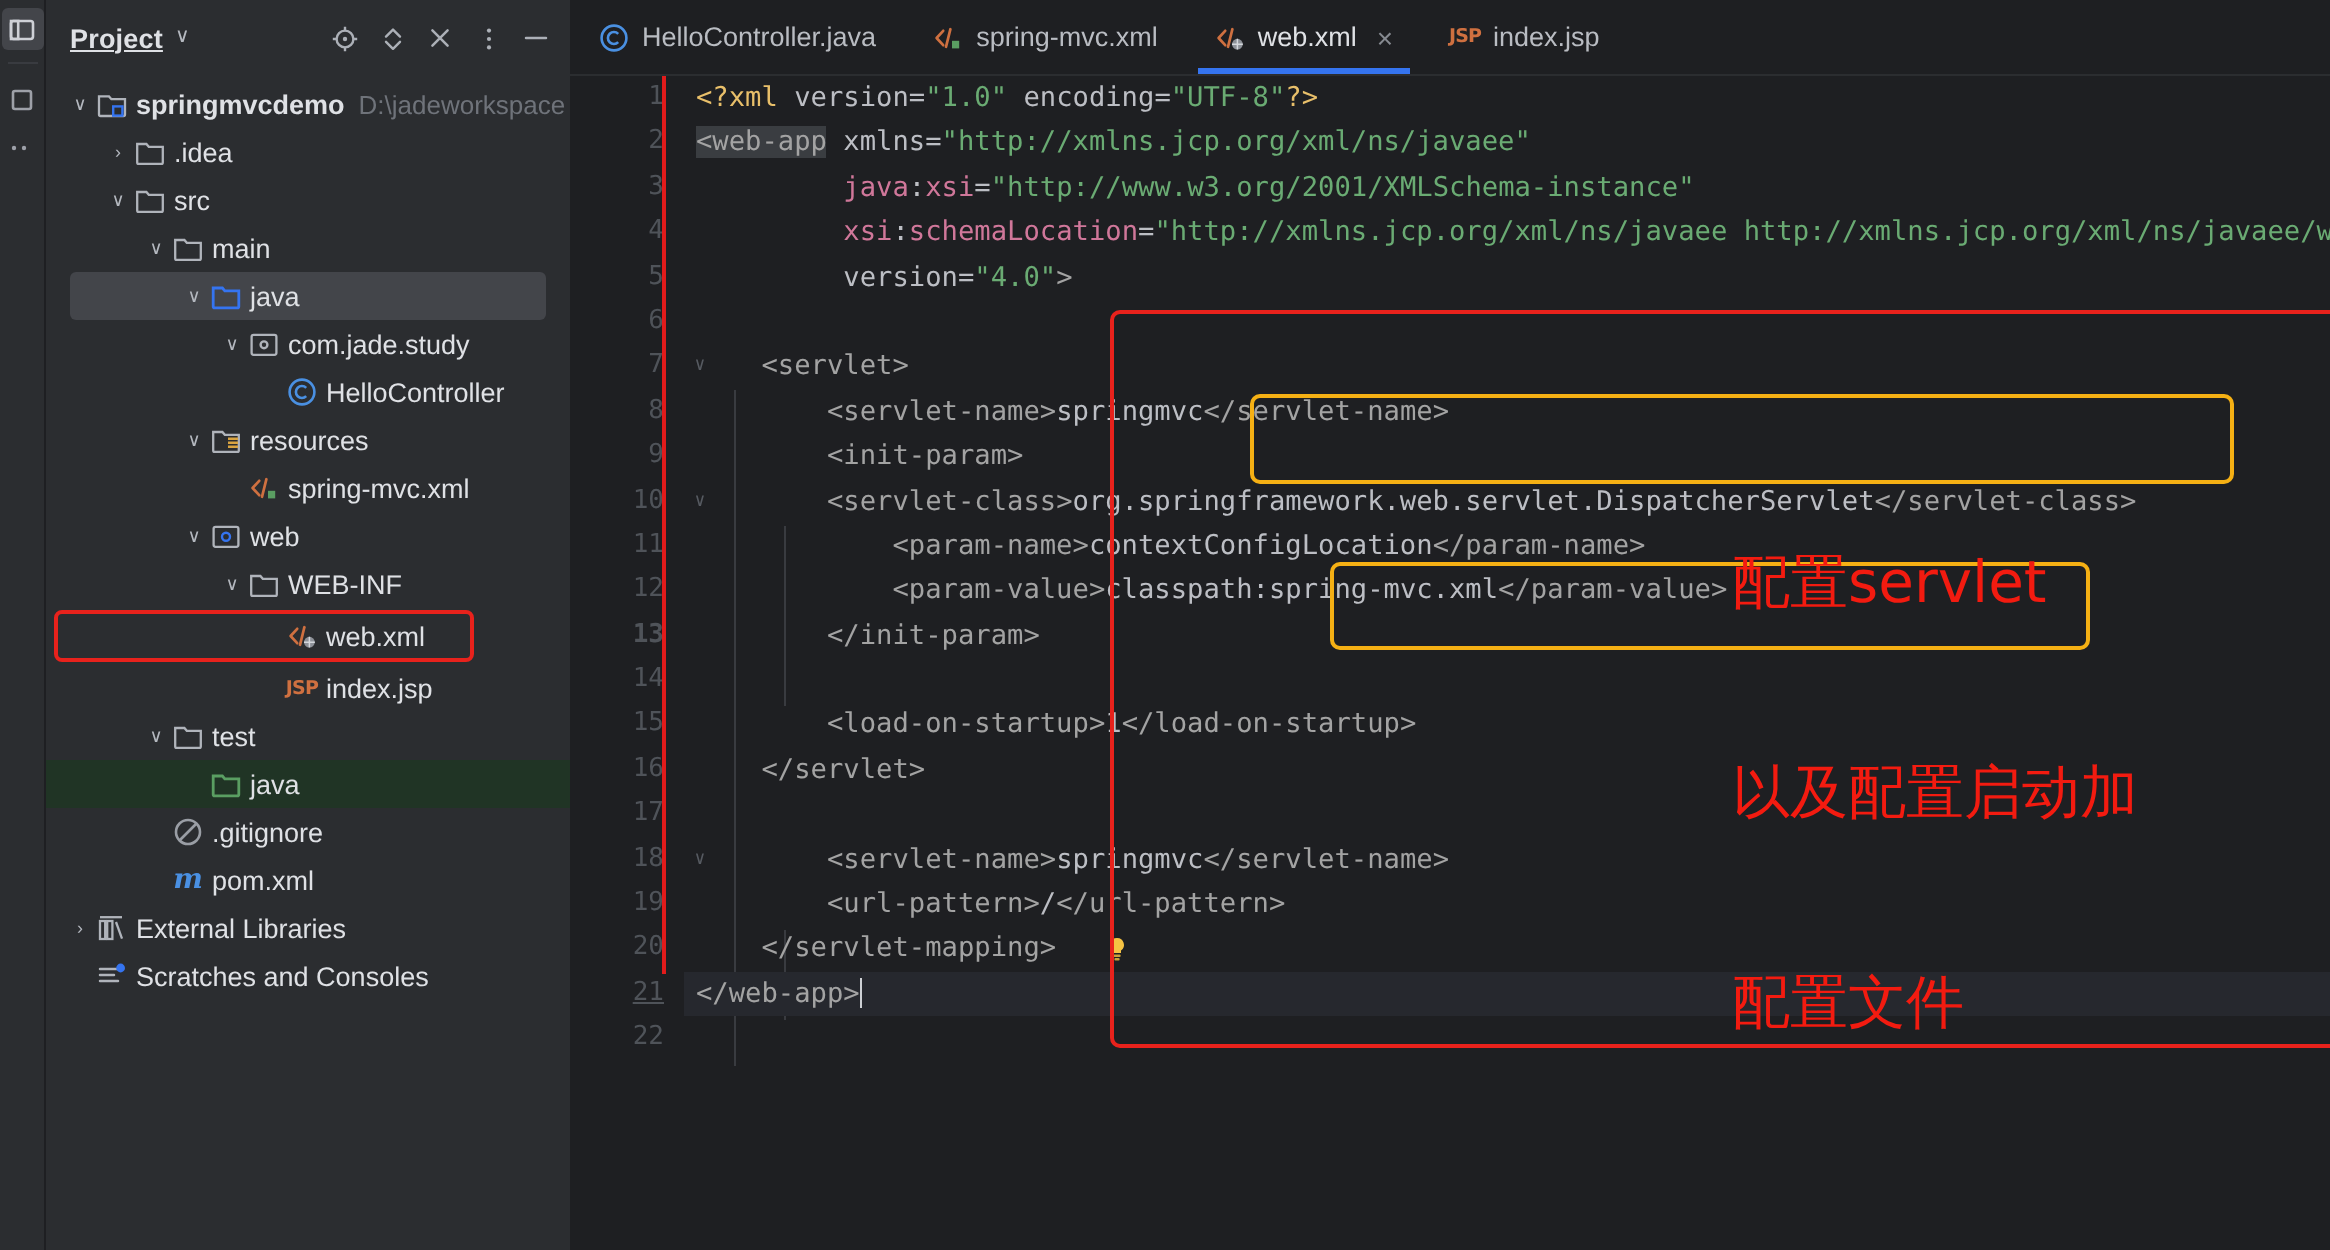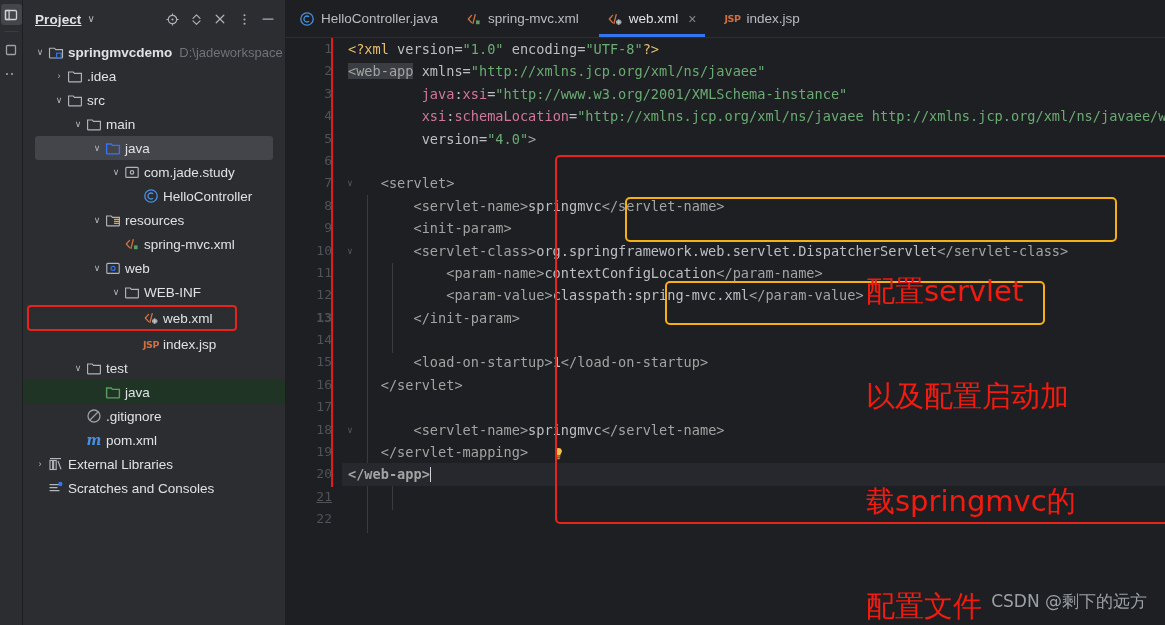--- a/index.html
+++ b/index.html
@@ -140,21 +140,21 @@
   .code {
     position: absolute; left: 57px; top: 0; right: 0; bottom: 0;
     font-family: "DejaVu Sans Mono", monospace;
     font-size: 13.6px;
   }
   .cline {
     height: 22.4px; line-height: 22.4px;
     white-space: pre;
     padding-left: 6px;
   }
-  .cline.current { background: #26282e; font-weight: bold; }
+  .cline.current { background: #26282e; }
   .tk-punct { color: #bcbec4; }
   .tk-tag   { color: #a3a3a3; }
   .tk-attr  { color: #bcbec4; }
   .tk-ns    { color: #d0779a; }
   .tk-str   { color: #6aab73; }
   .tk-text  { color: #bcbec4; }
   .tk-pi    { color: #e8bf6a; }
   .tk-hl    { background: #3a3d41; }
   .caret {
     display: inline-block; width: 1px; height: 15px;
@@ -565,35 +565,34 @@
           <div class="cline">        <span class="tk-tag">&lt;init-param</span><span class="tk-tag">&gt;</span></div>
           <div class="cline">        <span class="tk-tag">&lt;servlet-class</span><span class="tk-tag">&gt;</span><span class="tk-text">org.springframework.web.servlet.DispatcherServlet</span><span class="tk-tag">&lt;/servlet-class</span><span class="tk-tag">&gt;</span></div>
           <div class="cline">            <span class="tk-tag">&lt;param-name</span><span class="tk-tag">&gt;</span><span class="tk-text">contextConfigLocation</span><span class="tk-tag">&lt;/param-name</span><span class="tk-tag">&gt;</span></div>
           <div class="cline">            <span class="tk-tag">&lt;param-value</span><span class="tk-tag">&gt;</span><span class="tk-text">classpath:spring-mvc.xml</span><span class="tk-tag">&lt;/param-value</span><span class="tk-tag">&gt;</span></div>
           <div class="cline">        <span class="tk-tag">&lt;/init-param</span><span class="tk-tag">&gt;</span></div>
           <div class="cline">&nbsp;</div>
           <div class="cline">        <span class="tk-tag">&lt;load-on-startup</span><span class="tk-tag">&gt;</span><span class="tk-text">1</span><span class="tk-tag">&lt;/load-on-startup</span><span class="tk-tag">&gt;</span></div>
           <div class="cline">    <span class="tk-tag">&lt;/servlet</span><span class="tk-tag">&gt;</span></div>
           <div class="cline">&nbsp;</div>
           <div class="cline">        <span class="tk-tag">&lt;servlet-name</span><span class="tk-tag">&gt;</span><span class="tk-text">springmvc</span><span class="tk-tag">&lt;/servlet-name</span><span class="tk-tag">&gt;</span></div>
+          <div class="cline">        <span class="tk-tag">&lt;url-pattern</span><span class="tk-tag">&gt;</span><span class="tk-text">/</span><span class="tk-tag">&lt;/url-pattern</span><span class="tk-tag">&gt;</span></div>
           <div class="cline">    <span class="tk-tag">&lt;/servlet-mapping</span><span class="tk-tag">&gt;</span>   <span class="bulb"><svg width="11" height="13" viewBox="0 0 11 13">
                 <path d="M5.5 1a3.4 3.4 0 0 0-2 6.2v1.3h4V7.2A3.4 3.4 0 0 0 5.5 1z" fill="#f5c243"></path>
                 <rect x="3.7" y="9.2" width="3.6" height="1.3" rx=".5" fill="#c9a03a"></rect>
                 <rect x="4.2" y="11" width="2.6" height="1.2" rx=".5" fill="#c9a03a"></rect>
               </svg></span></div>
           <div class="cline current"><span class="tk-tag">&lt;/web-app</span><span class="tk-tag">&gt;</span><span class="caret"></span></div>
         </div>
 
       <div class="ann-red-box" style="left:270px; top:117px; width:666px; height:369px;"></div>
       <div class="ann-yellow-box" style="left:340px; top:159px; width:492px; height:45px;"></div>
       <div class="ann-yellow-box" style="left:380px; top:243px; width:380px; height:44px;"></div>
 
       <div class="ann-text" style="left:581px; top:166px;">
         <div>配置servlet</div>
         <div>以及配置启动加</div>
-        <div>载springmvc的</div>
         <div>配置文件</div>
       </div>
 
-      <div class="watermark">CSDN @剩下的远方</div>
     </div>
   </div>
 </div>
 
 </body></html>

